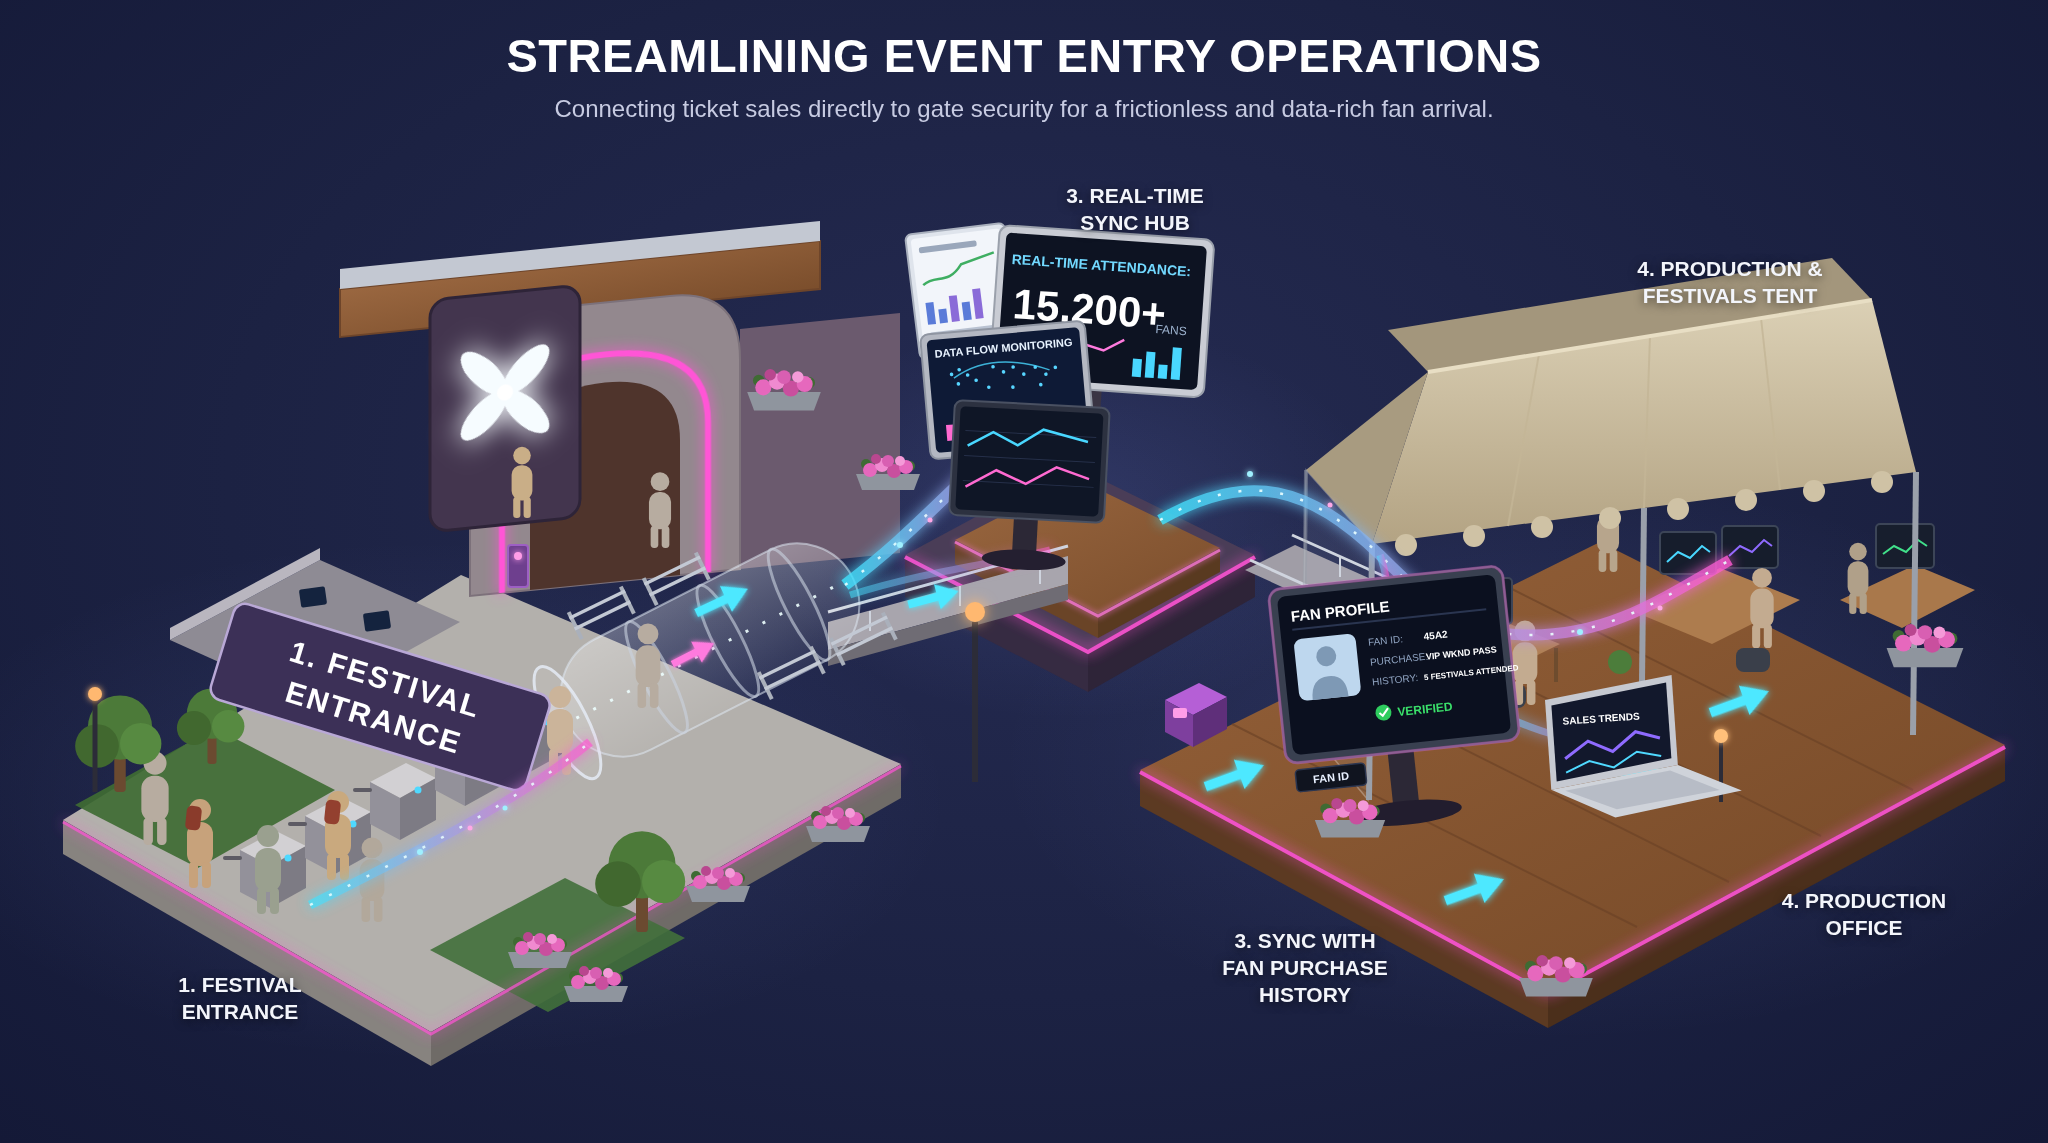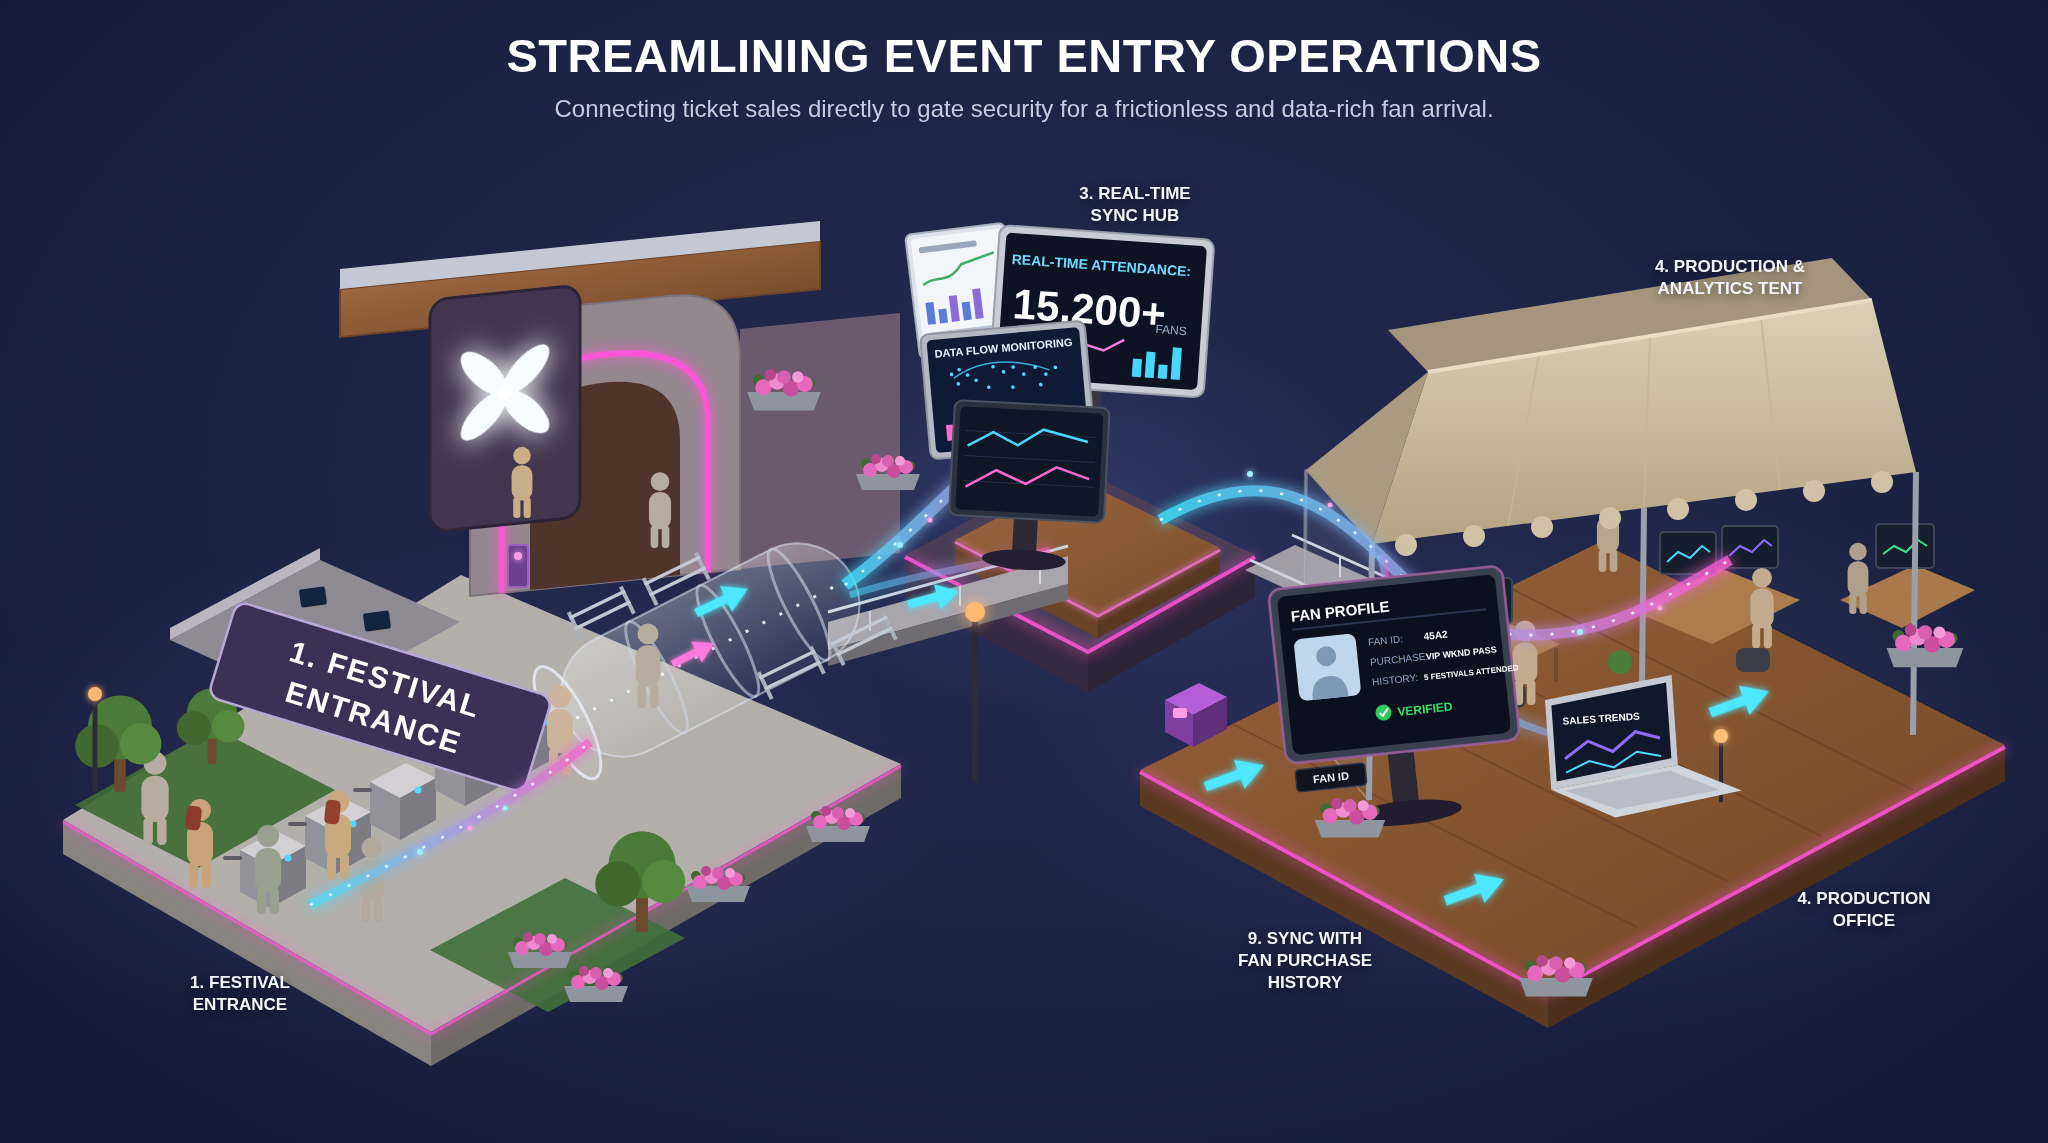--- a/index.html
+++ b/index.html
@@ -4,21 +4,21 @@
 <style>
   html,body{margin:0;padding:0;background:#10142b;}
   .stage{position:relative;width:2048px;height:1143px;overflow:hidden;
          background:radial-gradient(ellipse at 50% 42%, #252b52 0%, #1c2243 55%, #141937 100%);
          font-family:"Liberation Sans", sans-serif;}
   .hdr{position:absolute;top:28px;left:0;right:0;text-align:center;z-index:6;}
   .hdr h1{margin:0;font-size:47px;font-weight:700;letter-spacing:.5px;color:#ffffff;}
   .hdr p{margin:12px 0 0;font-size:24px;font-weight:400;color:#c7cbe2;}
   svg.scene{position:absolute;left:0;top:0;z-index:1;}
   .callout{position:absolute;z-index:6;text-align:center;color:#f3f5fb;font-weight:800;
-           font-size:17px;line-height:1.28;text-shadow:0 2px 10px rgba(0,0,0,.55);}
+           font-size:21px;line-height:1.28;text-shadow:0 2px 10px rgba(0,0,0,.55);}
   .callout span{display:block;}
   svg text{font-family:"Liberation Sans", sans-serif;}
 </style>
 </head>
 <body>
 
 <div class="stage">
 
   <div class="hdr">
     <h1>STREAMLINING EVENT ENTRY OPERATIONS</h1>
@@ -487,24 +487,24 @@
   <div class="callout" style="left:110px;top:972px;width:260px;">
     <span>1. FESTIVAL</span>
     <span>ENTRANCE</span>
   </div>
   <div class="callout" style="left:1010px;top:183px;width:250px;">
     <span>3. REAL-TIME</span>
     <span>SYNC HUB</span>
   </div>
   <div class="callout" style="left:1560px;top:256px;width:340px;">
     <span>4. PRODUCTION &amp;</span>
-    <span>ANALYTICS TENT</span>
+    <span>FESTIVALS TENT</span>
   </div>
   <div class="callout" style="left:1150px;top:928px;width:310px;">
-    <span>9. SYNC WITH</span>
+    <span>3. SYNC WITH</span>
     <span>FAN PURCHASE</span>
     <span>HISTORY</span>
   </div>
   <div class="callout" style="left:1709px;top:888px;width:310px;">
     <span>4. PRODUCTION</span>
     <span>OFFICE</span>
   </div>
 
 </div>
 

